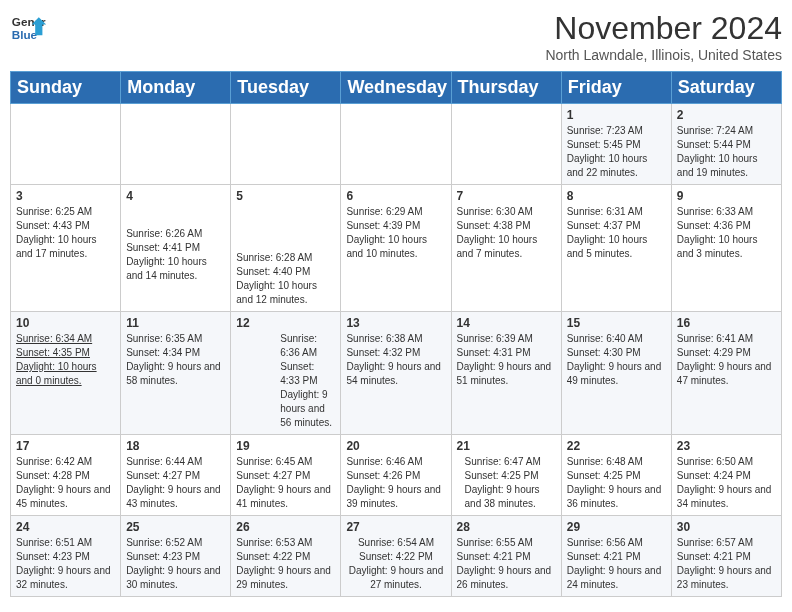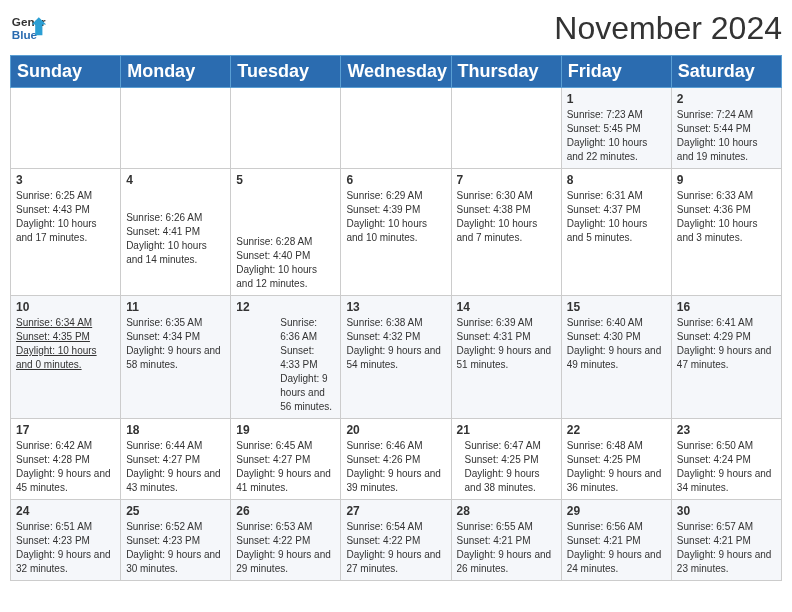--- a/index.html
+++ b/index.html
@@ -86,20 +86,21 @@
 <div class="header-section">
   <div class="logo">
     <svg class="logo-icon" viewBox="0 0 40 40">
       <text x="2" y="18" font-size="13" font-weight="bold" fill="#333">General</text>
       <text x="2" y="32" font-size="13" font-weight="bold" fill="#2b6cb0">Blue</text>
       <polygon points="32,8 40,16 36,16 36,28 28,28 28,16 24,16" fill="#2b9fd4"></polygon>
     </svg>
   </div>
   <div class="title-section">
     <div class="month-title">November 2024</div>
+    <div class="location-subtitle">North Lawndale, Illinois, United States</div>
   </div>
 </div>
 
 <table>
   <thead>
     <tr>
 
     <th>Sunday</th>
         <th>Monday</th>
         <th>Tuesday</th>
@@ -275,21 +276,21 @@
 Daylight: 9 hours and 30 minutes.</div>
         </td>
         <td>
           <div class="day-number">26</div>
           <div class="day-info" style="white-space: pre-line;">Sunrise: 6:53 AM
 Sunset: 4:22 PM
 Daylight: 9 hours and 29 minutes.</div>
         </td>
         <td>
           <div class="day-number">27</div>
-          <div class="day-info" style="white-space: pre-line;">Sunrise: 6:54 AM
+          <div class="day-info" style="white-space: pre-line; text-align: center;">Sunrise: 6:54 AM
 Sunset: 4:22 PM
 Daylight: 9 hours and 27 minutes.</div>
         </td>
         <td>
           <div class="day-number">28</div>
           <div class="day-info" style="white-space: pre-line;">Sunrise: 6:55 AM
 Sunset: 4:21 PM
 Daylight: 9 hours and 26 minutes.</div>
         </td>
         <td>

